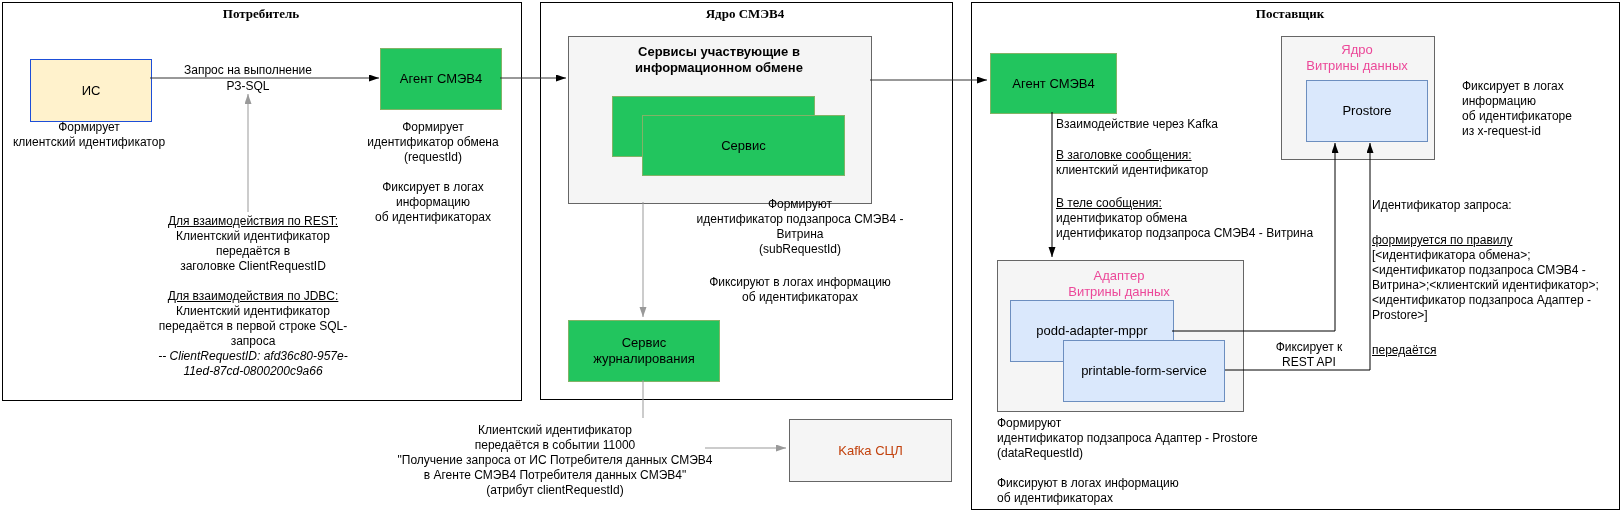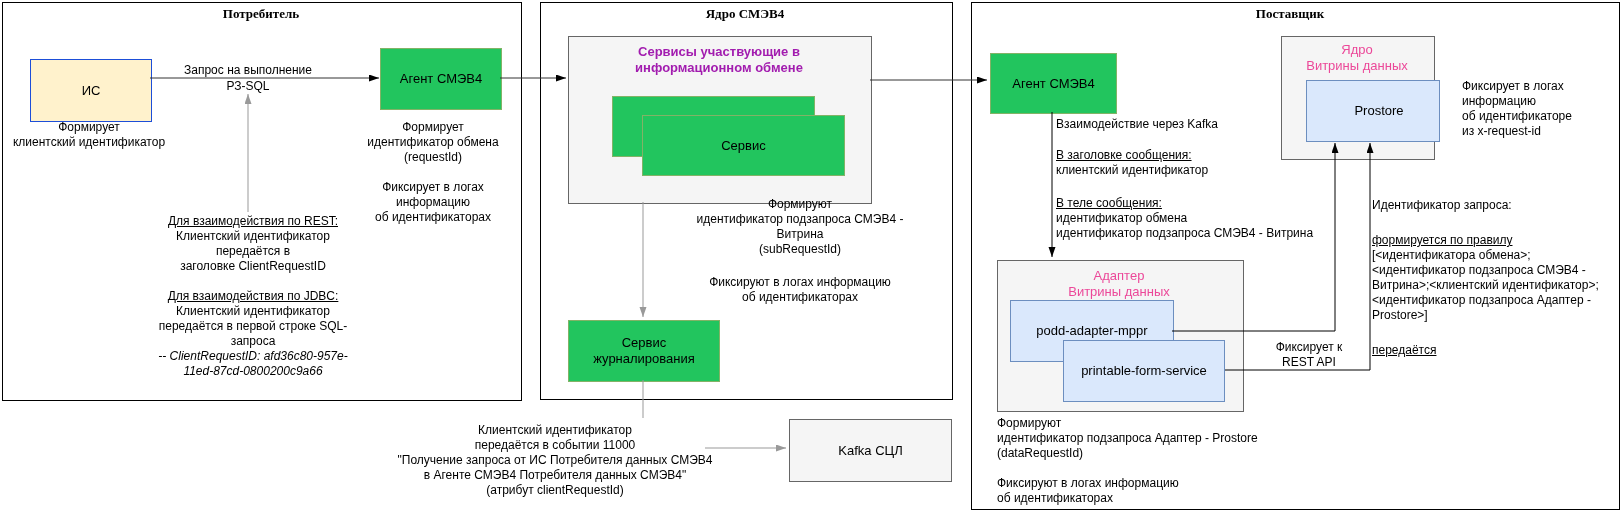--- a/index.html
+++ b/index.html
@@ -15,21 +15,21 @@
   .grayb{background:#F5F5F5;border:1px solid #666666;}
   .container-title{position:absolute;z-index:2;text-align:center;transform:translateX(-50%);
        color:#ec4899;font-size:13px;line-height:16px;white-space:pre-line;}
   .t{position:absolute;line-height:15px;z-index:3;}
   .center{transform:translateX(-50%);text-align:center;}
   .pre{white-space:pre-line;}
   .u{text-decoration:underline;}
   .i{font-style:italic;}
   .sp{height:15px;}
   .gaptop20{margin-top:20px;}
-  .darkbold{color:#a21caf;font-weight:bold;}
+  .darkbold{color:#000000;font-weight:bold;}
   #connectors{position:absolute;left:0;top:0;z-index:4;pointer-events:none;}
 </style>
 </head>
 <body>
 
 <div id="stage">
 
   <div class="panel" style="left:2px;top:2px;width:518px;height:397px;"></div>
   <div class="panel" style="left:540px;top:2px;width:411px;height:396px;"></div>
   <div class="panel" style="left:971px;top:2px;width:647px;height:506px;"></div>
@@ -90,21 +90,21 @@
     <span class="pre">Сервис
 журналирования</span>
   </div>
 
   <div class="t center pre" style="left:555px;top:423px;">Клиентский идентификатор
 передаётся в событии 11000
 "Получение запроса от ИС Потребителя данных СМЭВ4
 в Агенте СМЭВ4 Потребителя данных СМЭВ4"
 (атрибут clientRequestId)</div>
 
-  <div class="box grayb" style="left:789px;top:419px;width:161px;height:61px;color:#000000;">
+  <div class="box grayb" style="left:789px;top:419px;width:161px;height:61px;color:#c2410c;">
     <span>Kafka СЦЛ</span>
   </div>
 
   <div class="box green" style="left:990px;top:53px;width:125px;height:59px;">
     <span>Агент СМЭВ4</span>
   </div>
 
   <div class="t" style="left:1056px;top:117px;">Взаимодействие через Kafka</div>
   <div class="t" style="left:1056px;top:148px;">
     <div class="u">В заголовке сообщения:</div>
@@ -122,21 +122,21 @@
   <div class="box blue" style="left:1010px;top:300px;width:162px;height:60px;">
     <span>podd-adapter-mppr</span>
   </div>
   <div class="box blue" style="left:1063px;top:340px;width:160px;height:60px;">
     <span>printable-form-service</span>
   </div>
 
   <div class="box grayb" style="left:1281px;top:36px;width:152px;height:122px;"></div>
   <div class="container-title" style="left:1357px;top:42px;">Ядро
 Витрины данных</div>
-  <div class="box blue" style="left:1306px;top:80px;width:120px;height:60px;padding-left:12px;">
+  <div class="box blue" style="left:1306px;top:80px;width:120px;height:60px;">
     <span>Prostore</span>
   </div>
 
   <div class="t pre" style="left:1462px;top:79px;">Фиксирует в логах
 информацию
 об идентификаторе
 из x-request-id</div>
 
   <div class="t center pre" style="left:1309px;top:340px;">Фиксирует к
 REST API</div>

